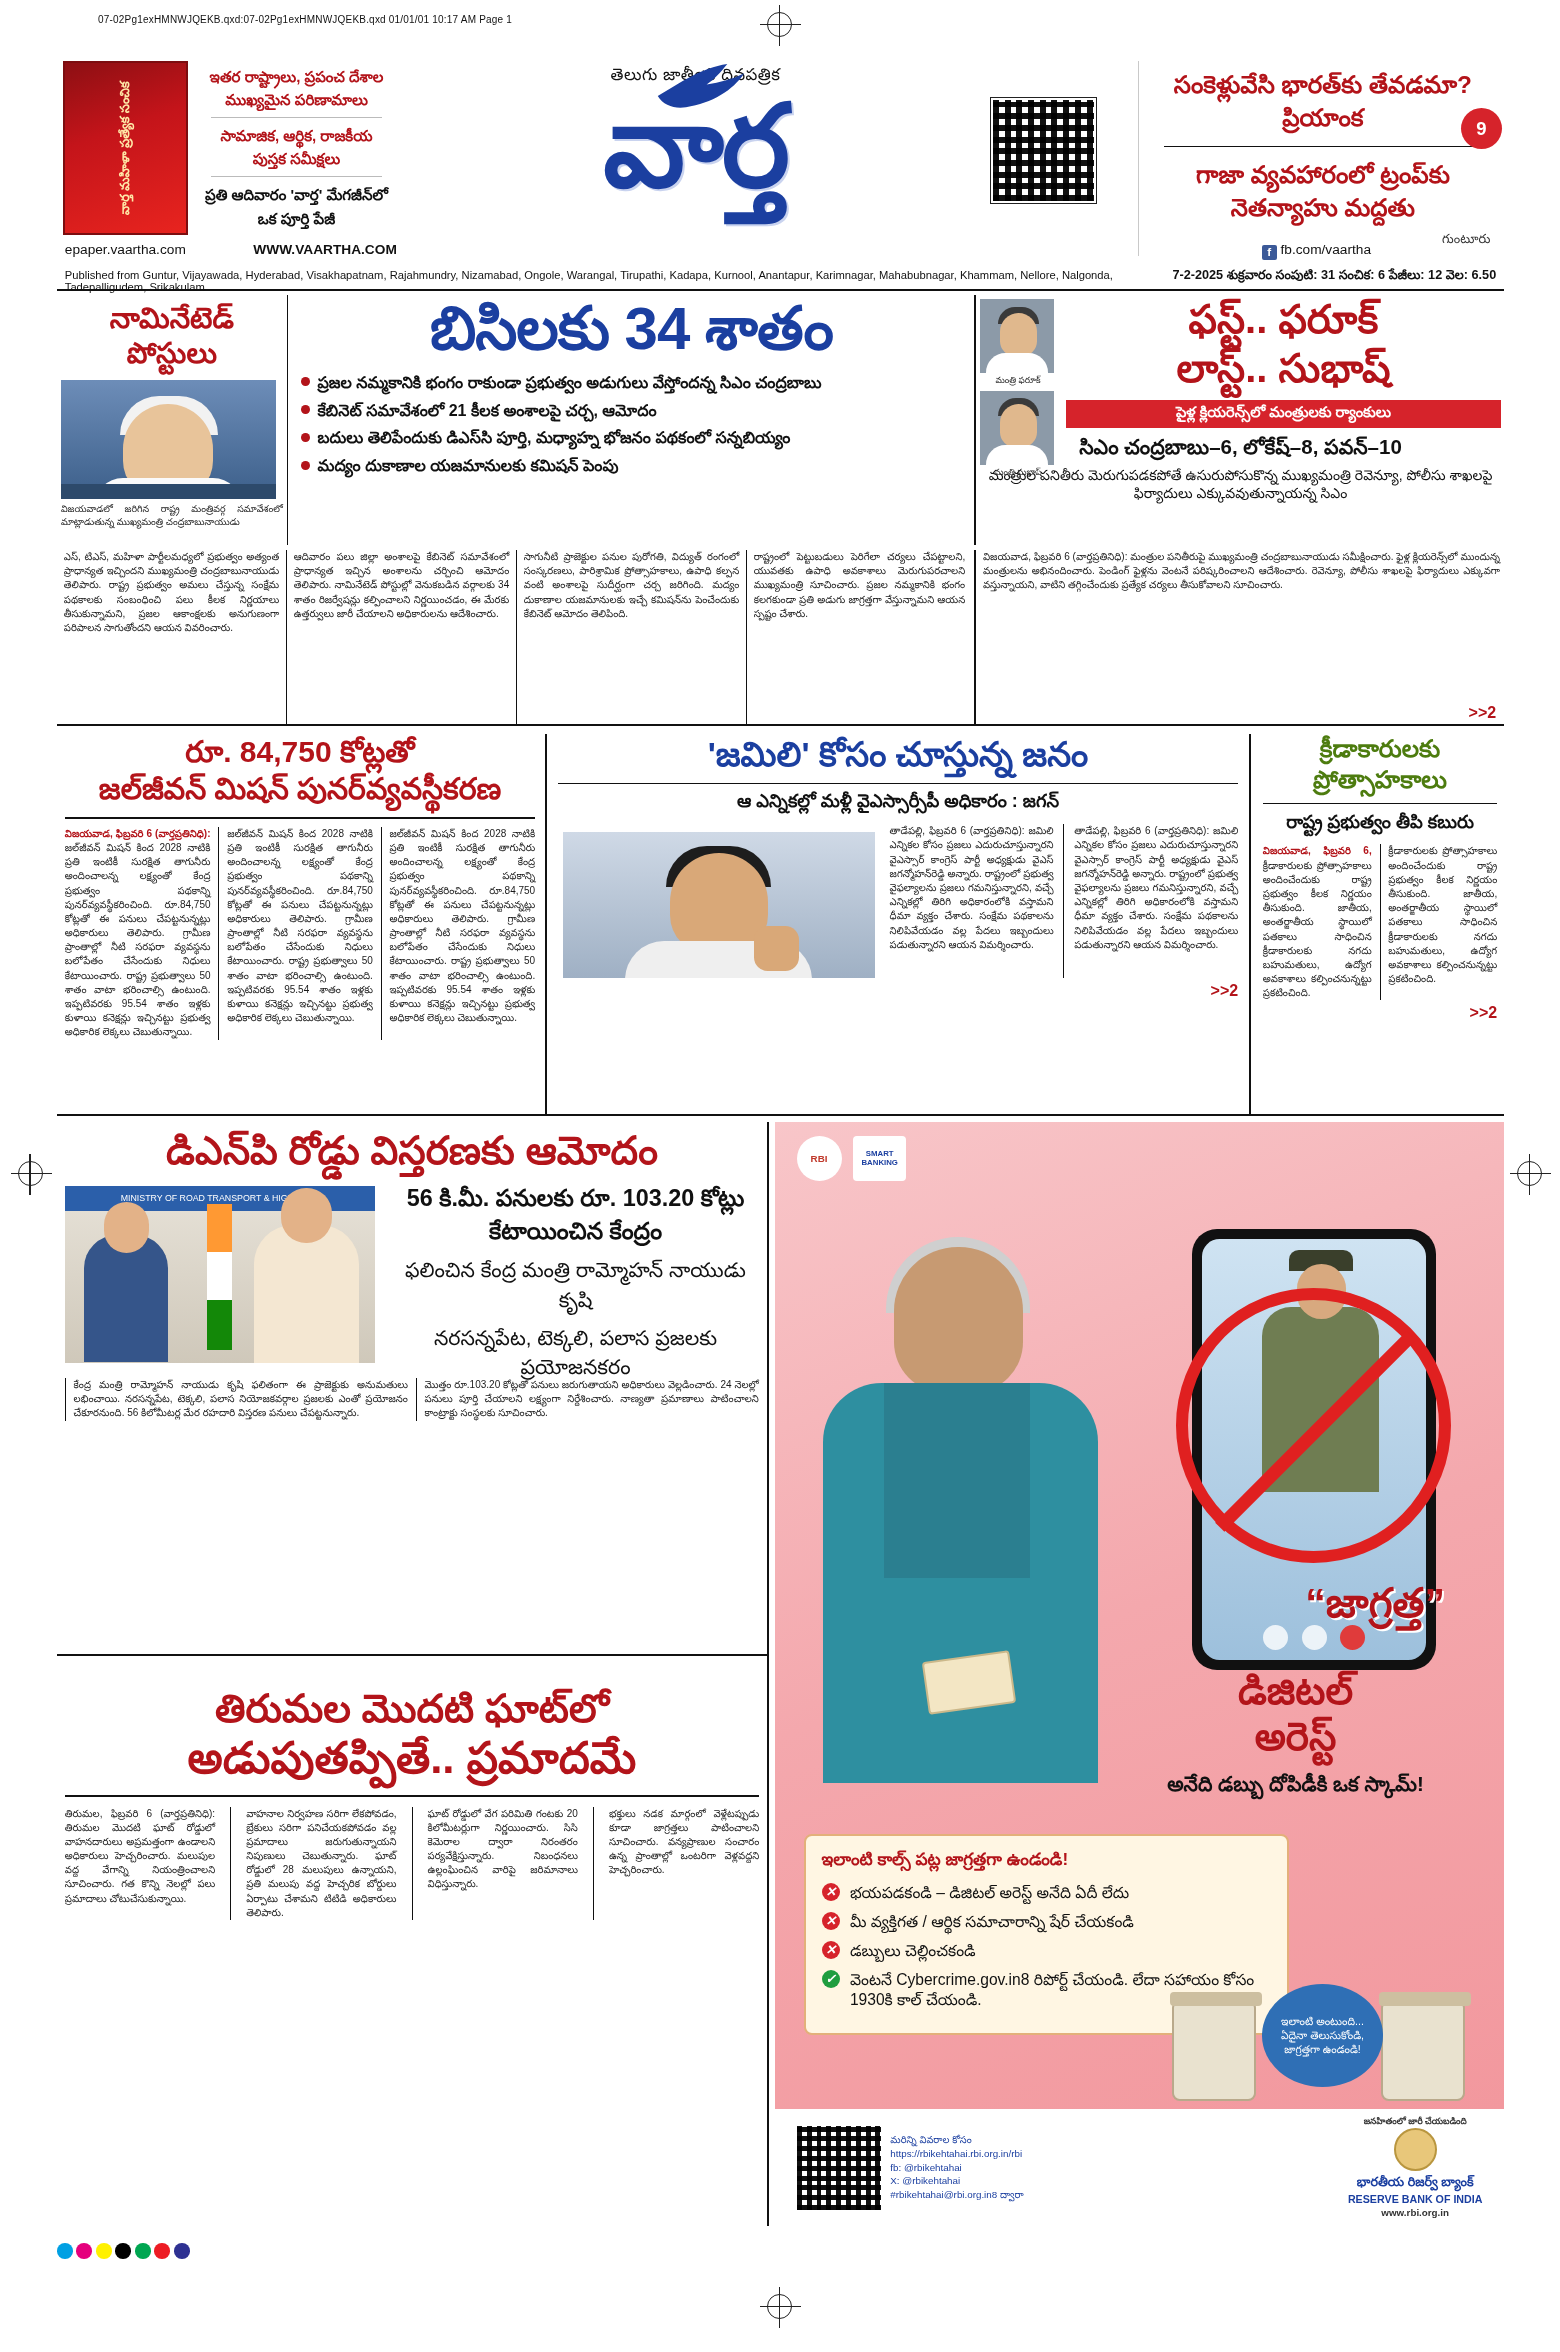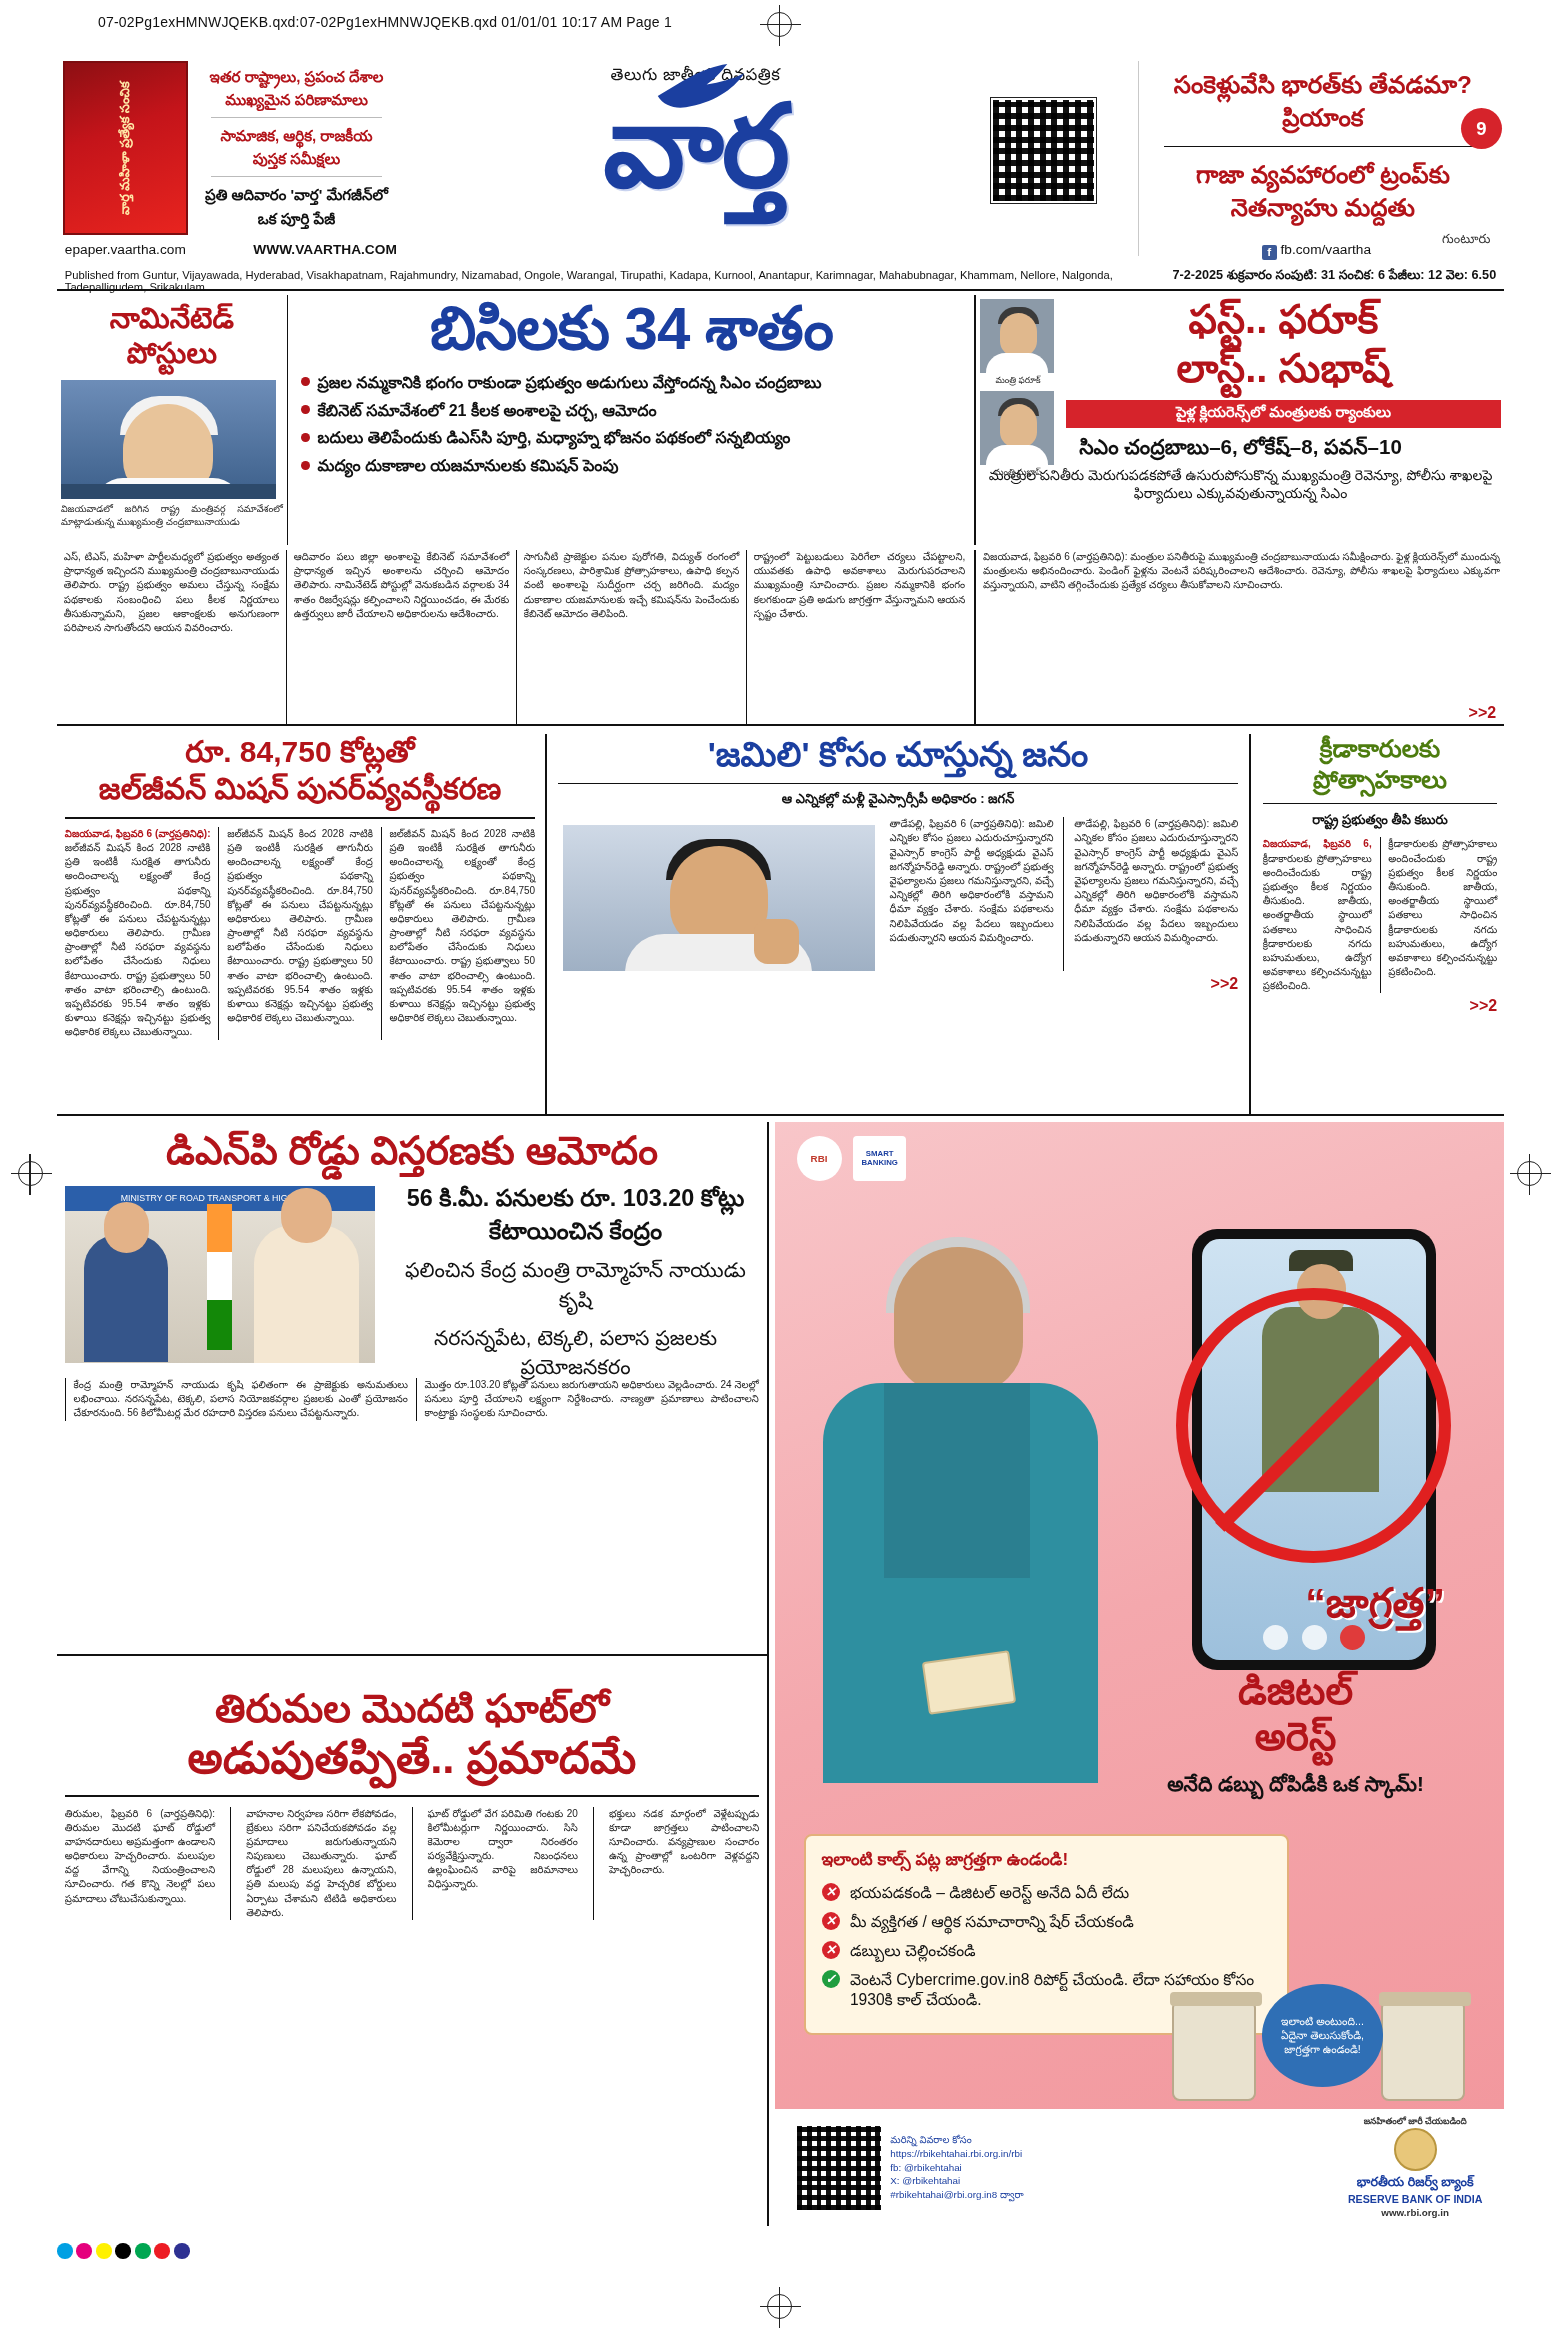--- a/index.html
+++ b/index.html
@@ -10,21 +10,21 @@
   }
   .page {
     width: 1560px; height: 2352px;
     position: relative;
     background: #ffffff;
     overflow: hidden;
   }
   
   .slug {
     position: absolute; top: 13.7px; left: 98px;
-    font-size: 14px; color: #111; letter-spacing: 0.2px;
+    font-size: 10px; color: #111; letter-spacing: 0.2px;
     font-family: "Liberation Sans", sans-serif;
   }
   .regmark {
     position: absolute; width: 25px; height: 25px;
     border-radius: 50%; border: 1.5px solid #222;
   }
   .regmark:before, .regmark:after {
     content: ""; position: absolute; background: #222;
   }
   .regmark:before { left: 50%; top: -7.8px; width: 1.5px; height: 41px; margin-left: -0.7px; }
@@ -178,21 +178,21 @@
   .col { padding: 0 6.8px; }
 
   
   .blockC { position: absolute; left: 0; top: 683px; width: 1447px; height: 382px; }
   .c1 { position: absolute; left: 0; top: 0; width: 486px; padding: 0 7.8px; }
   .c2 { position: absolute; left: 493px; top: 0; width: 696px; padding: 0 7.8px; }
   .c3 { position: absolute; left: 1198px; top: 0; width: 250px; padding: 0 7.8px; }
   .c-head-red { font-size: 30px; font-weight: bold; color: #b3141a; text-align: center; line-height: 1.22; }
   .c-head-blue { font-size: 34px; font-weight: bold; color: #1b3fa0; text-align: center; line-height: 1.2; }
   .c-head-sm { font-size: 24.4px; font-weight: bold; color: #4d7c0f; text-align: center; line-height: 1.25; }
-  .c-sub { font-size: 13px; text-align: center; color: #111; margin-top: 5.9px; font-weight: bold;}
+  .c-sub { font-size: 18px; text-align: center; color: #111; margin-top: 5.9px; font-weight: bold;}
   .c2-photo {
     width: 312px; height: 146px; margin: 7.8px auto 0 auto;
     background: linear-gradient(#cfd9e6,#9fb0c4); position: relative; overflow: hidden;
   }
   .c2-photo .face { position: absolute; left: 107px; top: 21.5px; width: 98px; height: 101px; background: #d9a878; border-radius: 49px 49px 39px 39px;}
   .c2-photo .hair { position: absolute; left: 103px; top: 13.7px; width: 105px; height: 41px; background: #1d1d1d; border-radius: 53px 53px 0 0;}
   .c2-photo .shirt { position: absolute; left: 62px; top: 109px; width: 187px; height: 39px; background: #efefef; border-radius: 49px 49px 0 0;}
   .c2-photo .hand { position: absolute; left: 191px; top: 94px; width: 45px; height: 45px; background: #d9a878; border-radius: 13.7px;}
   .jump { color: #b3141a; font-weight: bold; }
 

